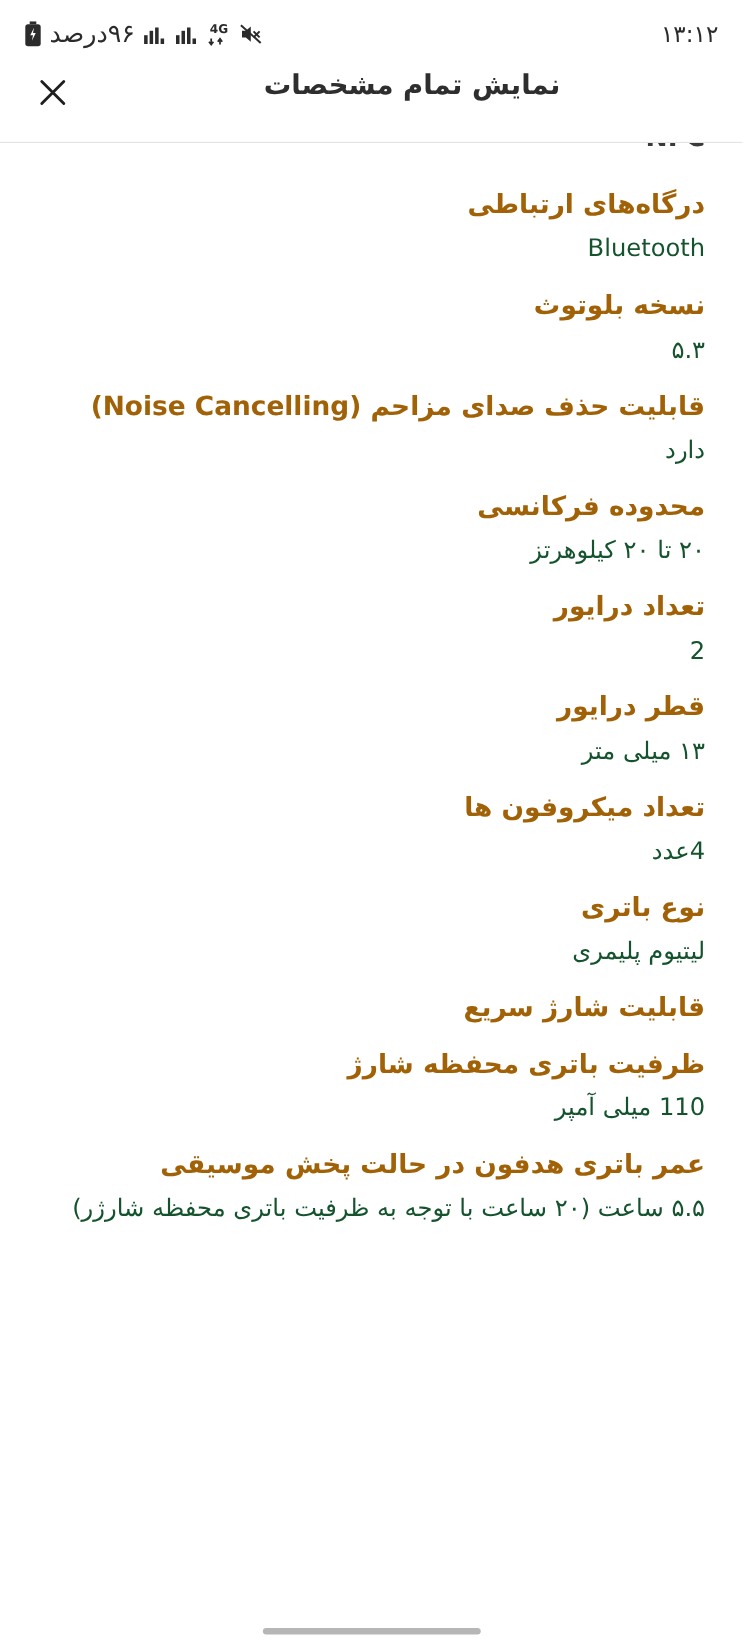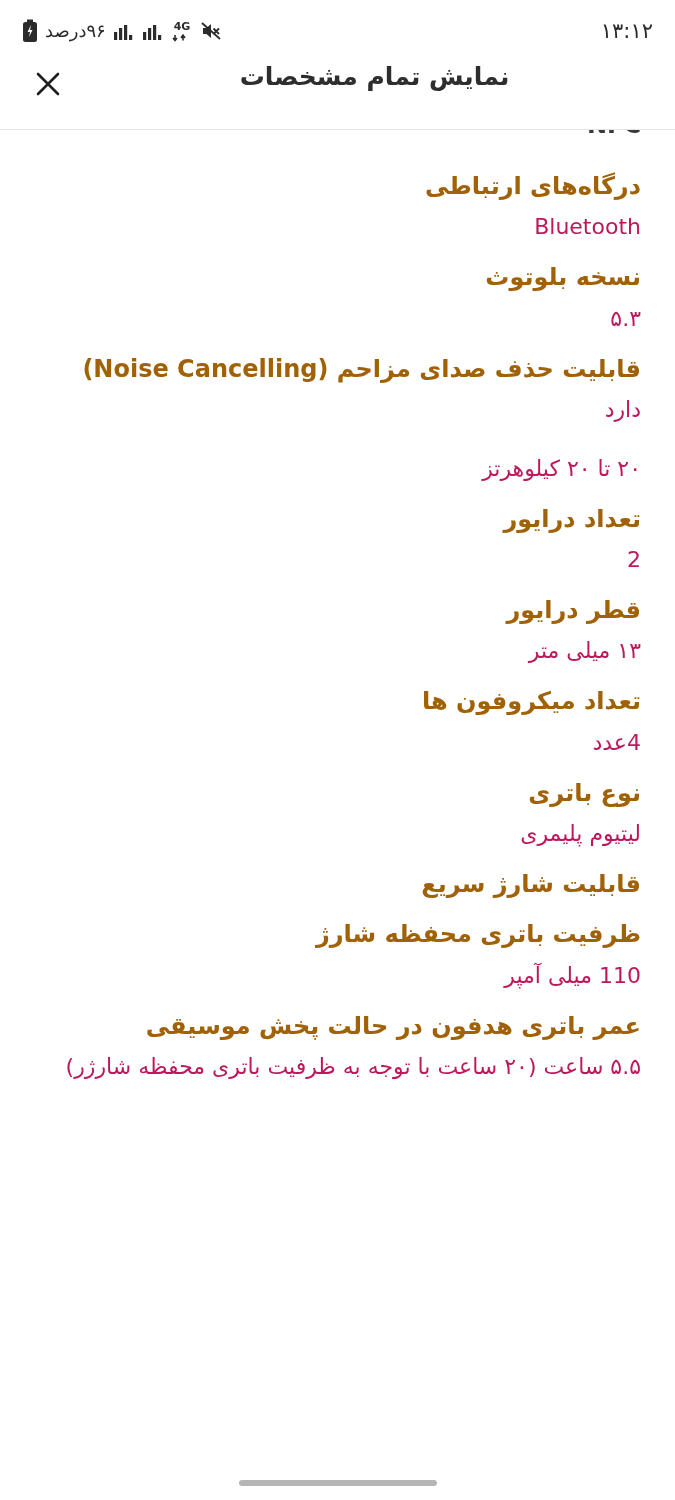--- a/index.html
+++ b/index.html
@@ -36,24 +36,23 @@
     display: flex;
     align-items: center;
   }
   .clock {
     font-size: 21px;
     color: #2b2b2b;
     letter-spacing: 0.5px;
     font-family: "DejaVu Sans", sans-serif;
   }
   .batt-pct {
-    font-size: 18px;
+    font-size: 23px;
     color: #2b2b2b;
     direction: rtl;
-    font-family: Liberation Serif, serif;
   }
   .icon-svg { display: block; }
 
   
   .title-bar {
     height: 68px;
     display: flex;
     justify-content: space-between;
     padding: 0 26px 0 26px;
     box-sizing: border-box;
@@ -90,21 +89,21 @@
   }
   .spec-label {
     font-size: 24px;
     font-weight: bold;
     color: #a16207;
     text-align: right;
     line-height: 1.35;
   }
   .spec-value {
     font-size: 22px;
-    color: #be185d;
+    color: #14532d;
     text-align: right;
     line-height: 1.45;
     margin-top: 9px;
   }
   .clipped {
     height: 22px;
     overflow: hidden;
     position: relative;
   }
   .clipped .spec-label {
@@ -200,20 +199,21 @@
     <div class="spec-label">نسخه بلوتوث</div>
     <div class="spec-value">۵.۳</div>
   </div>
 
   <div class="spec-row">
     <div class="spec-label">قابلیت حذف صدای مزاحم (Noise Cancelling)</div>
     <div class="spec-value">دارد</div>
   </div>
 
   <div class="spec-row">
+    <div class="spec-label">محدوده فرکانسی</div>
     <div class="spec-value">۲۰ تا ۲۰ کیلوهرتز</div>
   </div>
 
   <div class="spec-row">
     <div class="spec-label">تعداد درایور</div>
     <div class="spec-value">2</div>
   </div>
 
   <div class="spec-row">
     <div class="spec-label">قطر درایور</div>

